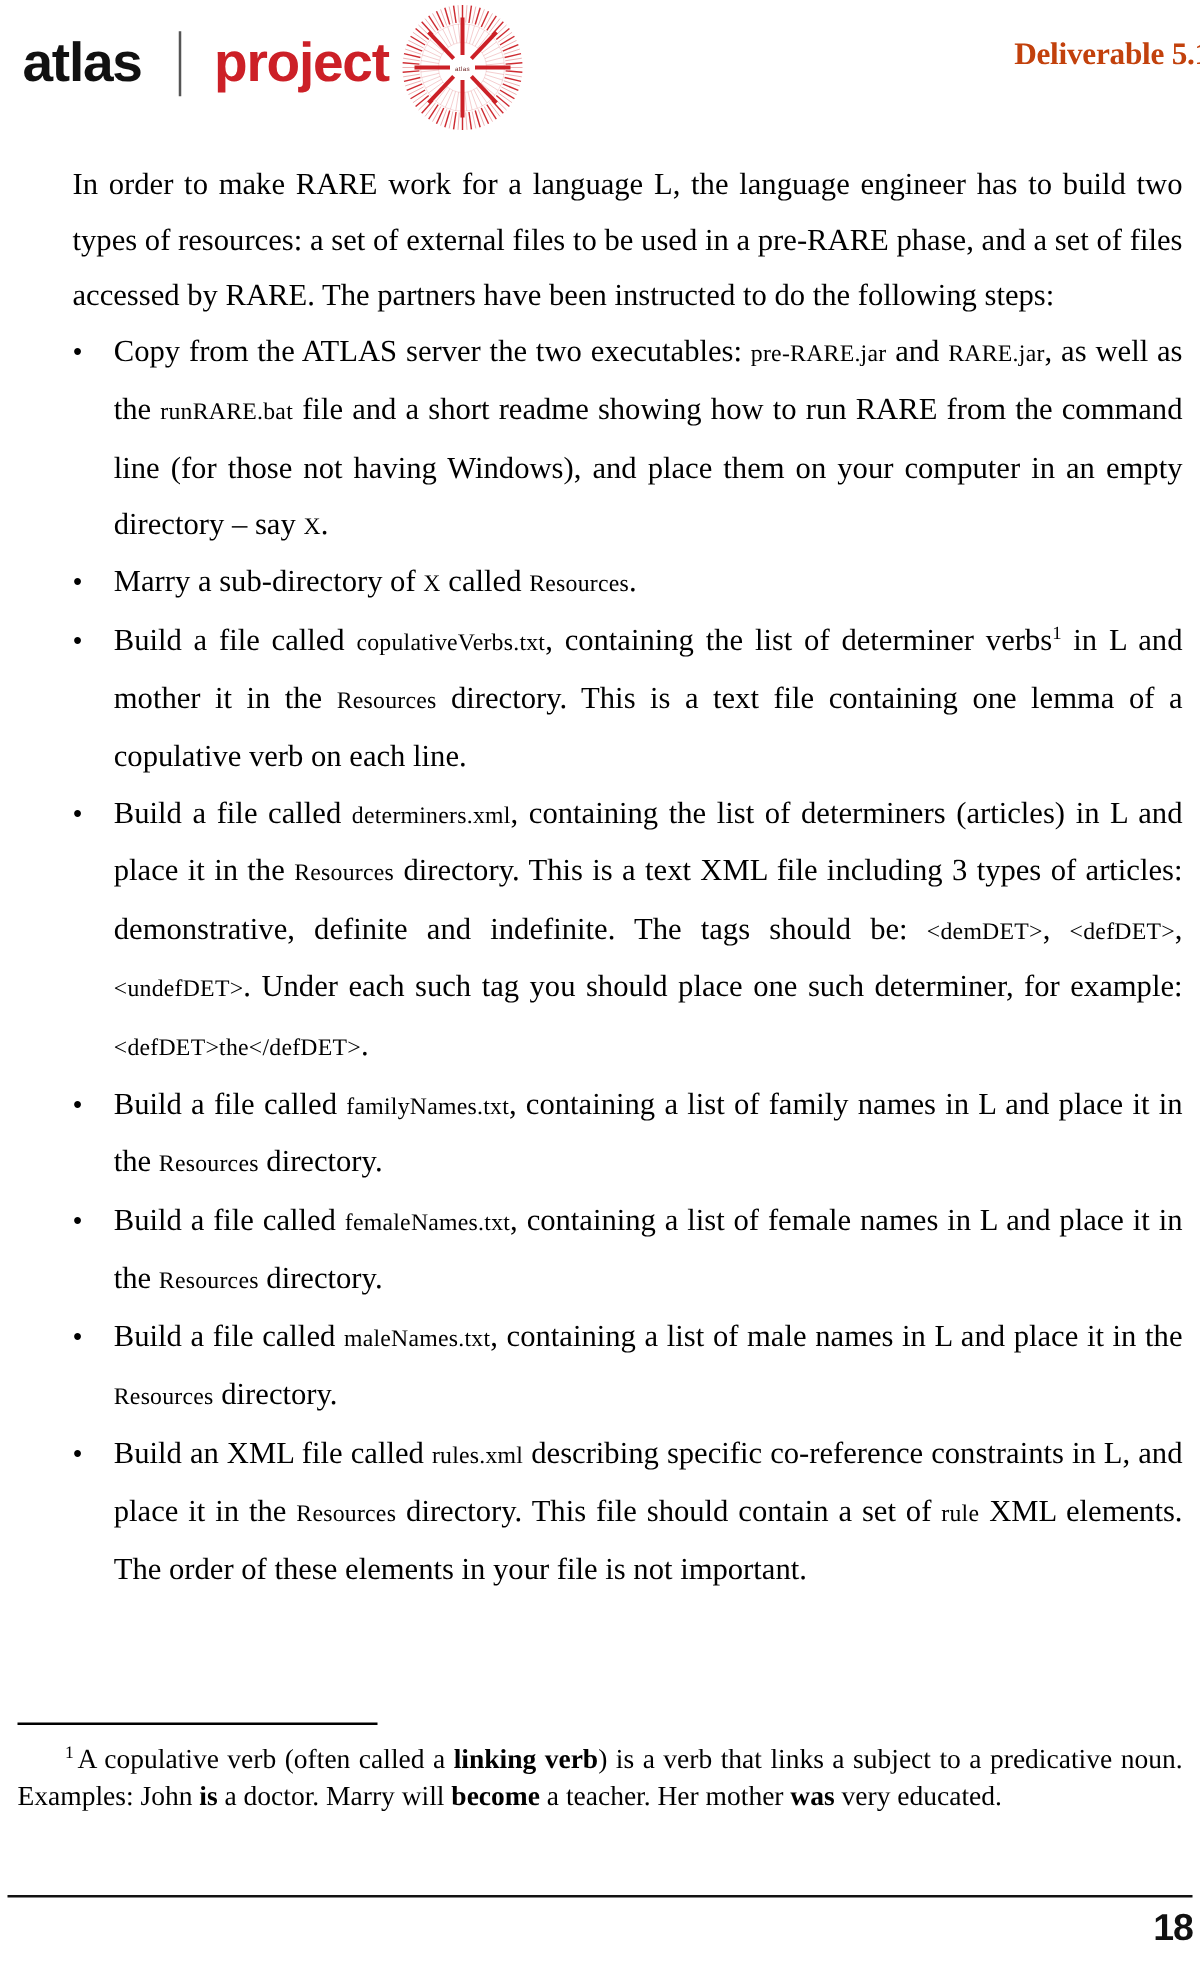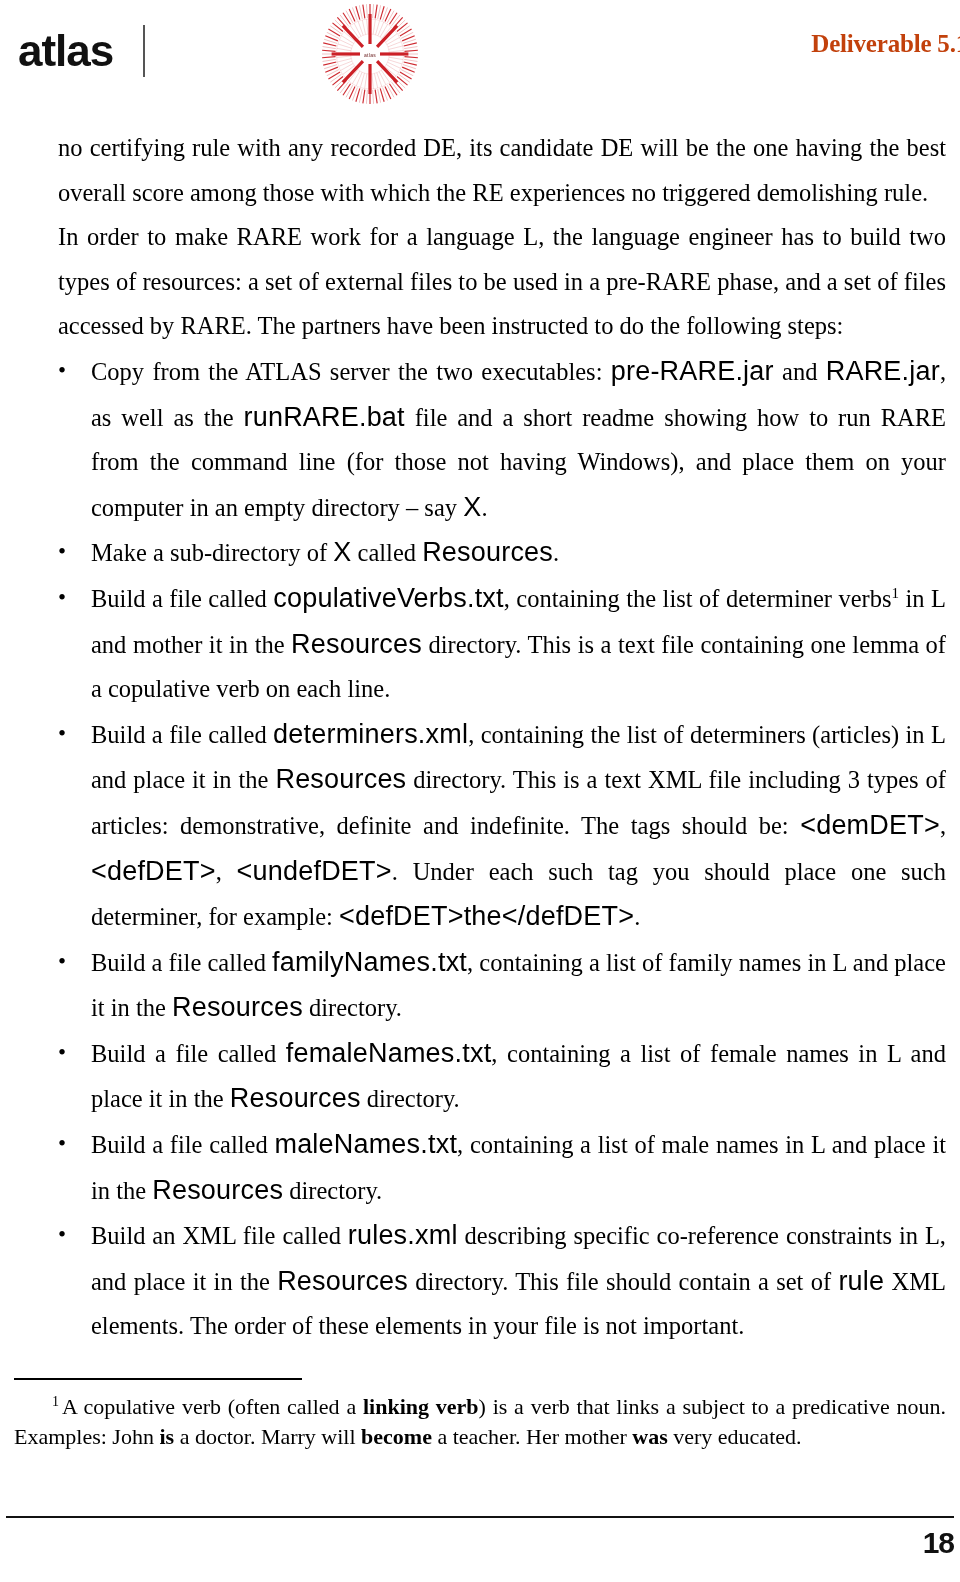--- a/index.html
+++ b/index.html
@@ -90,22 +90,22 @@
     margin: 0;
     font-size: 24.5px;
     line-height: 44.6px;
     text-align: justify;
     text-justify: inter-word;
   }
   p.para.indent-first {
     text-indent: 0;
   }
   .mono {
-    font-family: Liberation Sans, sans-serif;
-    font-size: 27px;
+    font-family: Liberation Serif, serif;
+    font-size: 19px;
     letter-spacing: 0.2px;
   }
   sup.fn-ref {
     font-size: 15px;
     vertical-align: super;
     line-height: 0;
   }
 
   ul.bullets {
     list-style: none;
@@ -193,20 +193,21 @@
   }
 </style>
 </head>
 <body>
 
 <div class="page-header">
 
   <div class="brand-block">
     <span class="brand-atlas">atlas</span>
     <span class="brand-divider"></span>
+    <span class="brand-project">project</span>
   </div>
 
   <div class="brand-mark">
     <svg viewBox="0 0 116 104" width="116" height="104" aria-hidden="true">
       <g id="burst">
           <ellipse cx="58" cy="52" rx="33.60" ry="35.00" fill="none" stroke="#cc2027" stroke-width="0.35" opacity="0.35"></ellipse>
           <ellipse cx="58" cy="52" rx="19.20" ry="20.00" fill="none" stroke="#cc2027" stroke-width="0.35" opacity="0.35"></ellipse>
           <line x1="58.00" y1="16.00" x2="58.00" y2="2.00" stroke="#cc2027" stroke-width="1.15" opacity="0.95"></line>
           <line x1="60.58" y1="16.10" x2="61.59" y2="2.14" stroke="#cc2027" stroke-width="0.6" opacity="0.45"></line>
           <line x1="63.15" y1="16.40" x2="65.15" y2="2.56" stroke="#cc2027" stroke-width="1.15" opacity="0.95"></line>
@@ -353,36 +354,33 @@
       <text x="58" y="54.5" text-anchor="middle" font-family="Liberation Sans, sans-serif" font-size="5" fill="#6b2020" letter-spacing="0.3">atlas</text>
     </svg>
   </div>
 
   <div class="deliverable-label">Deliverable 5.1</div>
 </div>
 
 <div class="page-body">
   <div class="content-col">
 
-    <p class="para">
-      <span>no certifying rule with any recorded DE, its candidate DE will be the one having the best overall score among those with which the RE experiences no triggered demolishing rule.</span>
-    </p>
 
     <p class="para indent-first">
       <span>In order to make RARE work for a language L, the language engineer has to build two types of resources: a set of external files to be used in a pre-RARE phase, and a set of files accessed by RARE. The partners have been instructed to do the following steps:</span>
     </p>
 
     <ul class="bullets" id="steps-list">
         <li>
           <span class="bullet-glyph">•</span>
           <span class="li-text"><span>Copy from the ATLAS server the two executables: </span><span class="mono">pre-RARE.jar</span><span> and </span><span class="mono">RARE.jar</span><span>, as well as the </span><span class="mono">runRARE.bat</span><span> file and a short readme showing how to run RARE from the command line (for those not having Windows), and place them on your computer in an empty directory – say </span><span class="mono">X</span><span>.</span></span>
         </li>
         <li>
           <span class="bullet-glyph">•</span>
-          <span class="li-text"><span>Make a sub-directory of </span><span class="mono">X</span><span> called </span><span class="mono">Resources</span><span>.</span></span>
+          <span class="li-text"><span>Marry a sub-directory of </span><span class="mono">X</span><span> called </span><span class="mono">Resources</span><span>.</span></span>
         </li>
         <li>
           <span class="bullet-glyph">•</span>
           <span class="li-text"><span>Build a file called </span><span class="mono">copulativeVerbs.txt</span><span>, containing the list of determiner verbs</span><sup class="fn-ref">1</sup><span> in L and mother it in the </span><span class="mono">Resources</span><span> directory. This is a text file containing one lemma of a copulative verb on each line.</span></span>
         </li>
         <li>
           <span class="bullet-glyph">•</span>
           <span class="li-text"><span>Build a file called </span><span class="mono">determiners.xml</span><span>, containing the list of determiners (articles) in L and place it in the </span><span class="mono">Resources</span><span> directory. This is a text XML file including 3 types of articles: demonstrative, definite and indefinite. The tags should be: </span><span class="mono">&lt;demDET&gt;</span><span>, </span><span class="mono">&lt;defDET&gt;</span><span>, </span><span class="mono">&lt;undefDET&gt;</span><span>. Under each such tag you should place one such determiner, for example: </span><span class="mono">&lt;defDET&gt;the&lt;/defDET&gt;</span><span>.</span></span>
         </li>
         <li>

